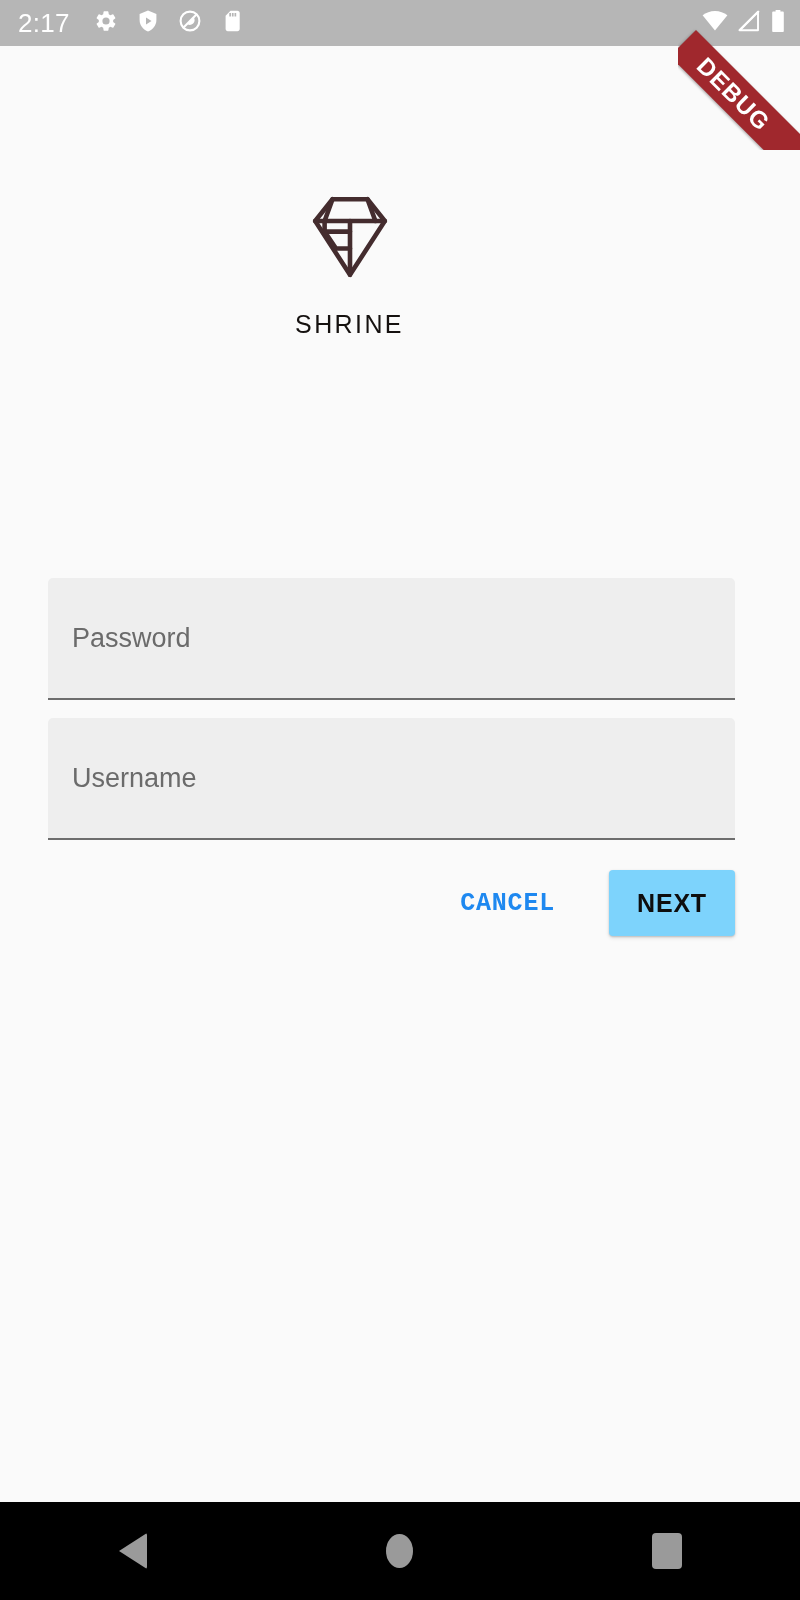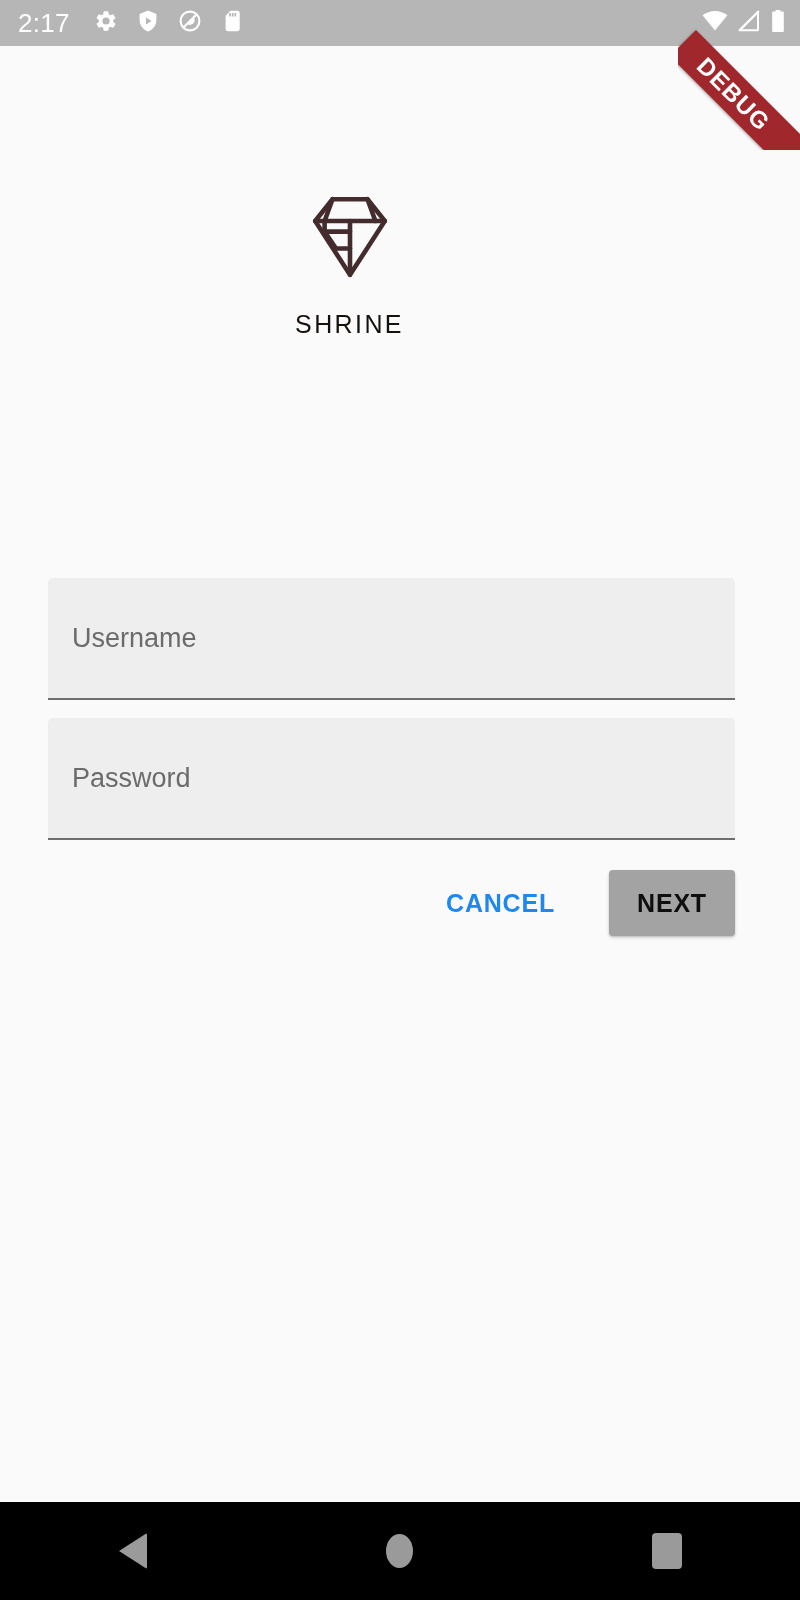--- a/index.html
+++ b/index.html
@@ -149,28 +149,28 @@
     align-items: center;
     justify-content: flex-end;
   }
   #cancel-button {
     background: none;
     border: none;
     color: #1e88f0;
     font-size: 25px;
     font-weight: bold;
     letter-spacing: 0.8px;
-    font-family: Liberation Sans, sans-serif;
+    font-family: Liberation Mono, monospace;
     padding: 12px 16px;
     cursor: pointer;
     line-height: 1;
   }
   #next-button {
     margin-left: 38px;
-    background: #a3a3a3;
+    background: #7dd3fc;
     border: none;
     border-radius: 4px;
     color: #0e0e0e;
     font-size: 25px;
     font-weight: bold;
     letter-spacing: 0.8px;
     font-family: "Liberation Sans", sans-serif;
     width: 126px;
     height: 66px;
     cursor: pointer;
@@ -299,25 +299,25 @@
         </g>
       </svg>
     </span>
 
     <div id="brand-title">SHRINE</div>
   </div>
 
   <div id="form">
 
     <div class="textfield">
+      <span class="tf-label">Password</span>
+    </div>
+
+    <div class="textfield">
       <span class="tf-label">Username</span>
-    </div>
-
-    <div class="textfield">
-      <span class="tf-label">Password</span>
     </div>
 
   </div>
 
   <div id="actions">
     <button id="cancel-button">CANCEL</button>
     <button id="next-button">NEXT</button>
   </div>
 
   <div id="nav-bar">

